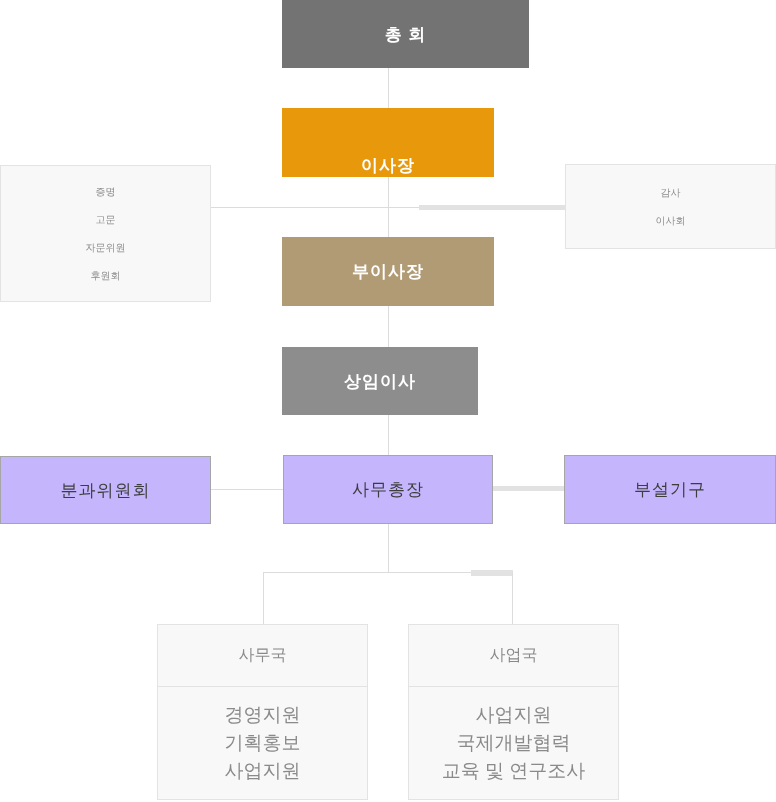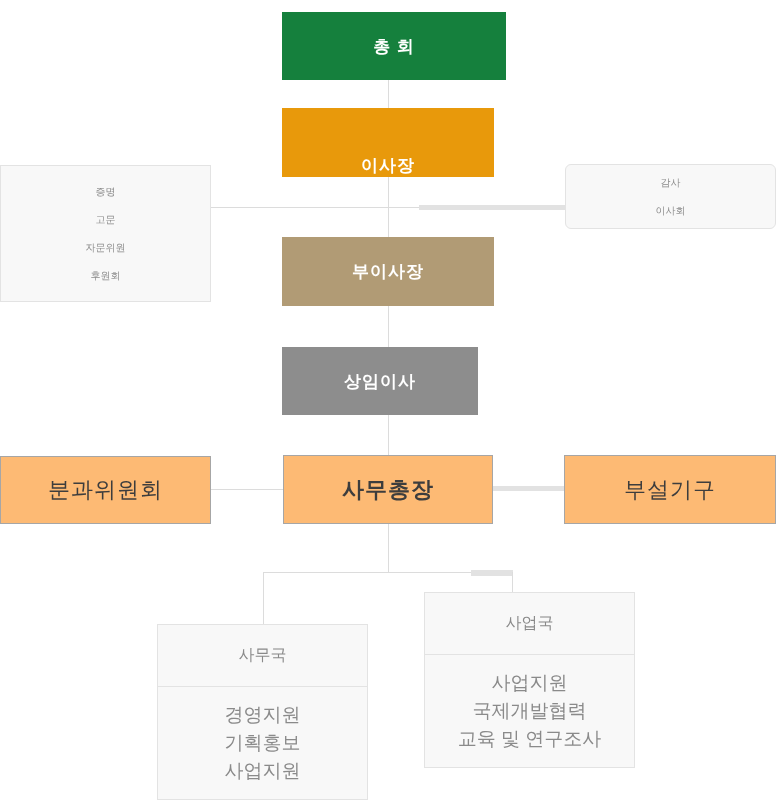--- a/index.html
+++ b/index.html
@@ -14,51 +14,51 @@
   .node {
     position: absolute;
     box-sizing: border-box;
     display: flex;
     align-items: center;
     justify-content: center;
     text-align: center;
   }
   
   .solid { color: #ffffff; font-weight: bold; font-size: 17px; letter-spacing: 1px; }
-  #box-assembly       { left: 282px; top: 12px;     width: 224px; height: 68px; background: #15803d; }
+  #box-assembly       { left: 282px; top: 0;     width: 247px; height: 68px; background: #737373; }
   #box-chairman       { left: 282px; top: 108px; width: 212px; height: 69px; background: #e8990b; align-items: flex-end; }
   #box-vice-chairman  { left: 282px; top: 237px; width: 212px; height: 69px; background: #b19b75; }
   #box-executive      { left: 282px; top: 347px; width: 196px; height: 68px; background: #8d8d8d; }
   
-  .outlined { background: #fdba74; border: 1px solid #a6a6a6; color: #3d3d3d; font-size: 22px; letter-spacing: 1px; }
+  .outlined { background: #c4b5fd; border: 1px solid #a6a6a6; color: #3d3d3d; font-size: 17px; letter-spacing: 1px; }
   #box-subcommittee   { left: 0;     top: 456px; width: 211px; height: 68px; }
-  #box-secretary      { left: 283px; top: 455px; width: 210px; height: 69px; font-weight: bold; }
+  #box-secretary      { left: 283px; top: 455px; width: 210px; height: 69px; }
   #box-affiliated     { left: 564px; top: 455px; width: 212px; height: 69px; }
   
   .lightbox {
     background: #f8f8f8;
     border: 1px solid #e3e3e3;
     color: #8a8a8a;
     font-size: 10px;
     line-height: 28px;
     flex-direction: column;
   }
   #box-advisors { left: 0;     top: 165px; width: 211px; height: 137px; }
-  #box-audit    { left: 565px; top: 164px; width: 211px; height: 65px; border-radius: 6px; }
+  #box-audit    { left: 565px; top: 164px; width: 211px; height: 85px; }
   
   .office {
     background: #f8f8f8;
     border: 1px solid #e3e3e3;
     color: #8a8a8a;
     flex-direction: column;
     align-items: stretch;
     justify-content: space-between;
   }
   #box-admin-office    { left: 157px; top: 624px; width: 211px; height: 176px; }
-  #box-business-office { left: 408px; top: 592px; width: 211px; height: 176px; margin-left: 16px; }
+  #box-business-office { left: 408px; top: 624px; width: 211px; height: 176px; }
   .office-header {
     height: 61px;
     display: flex;
     align-items: center;
     justify-content: center;
     font-size: 16px;
     border-bottom: 1px solid #e3e3e3;
   }
   .office-body {
     flex: 1;

